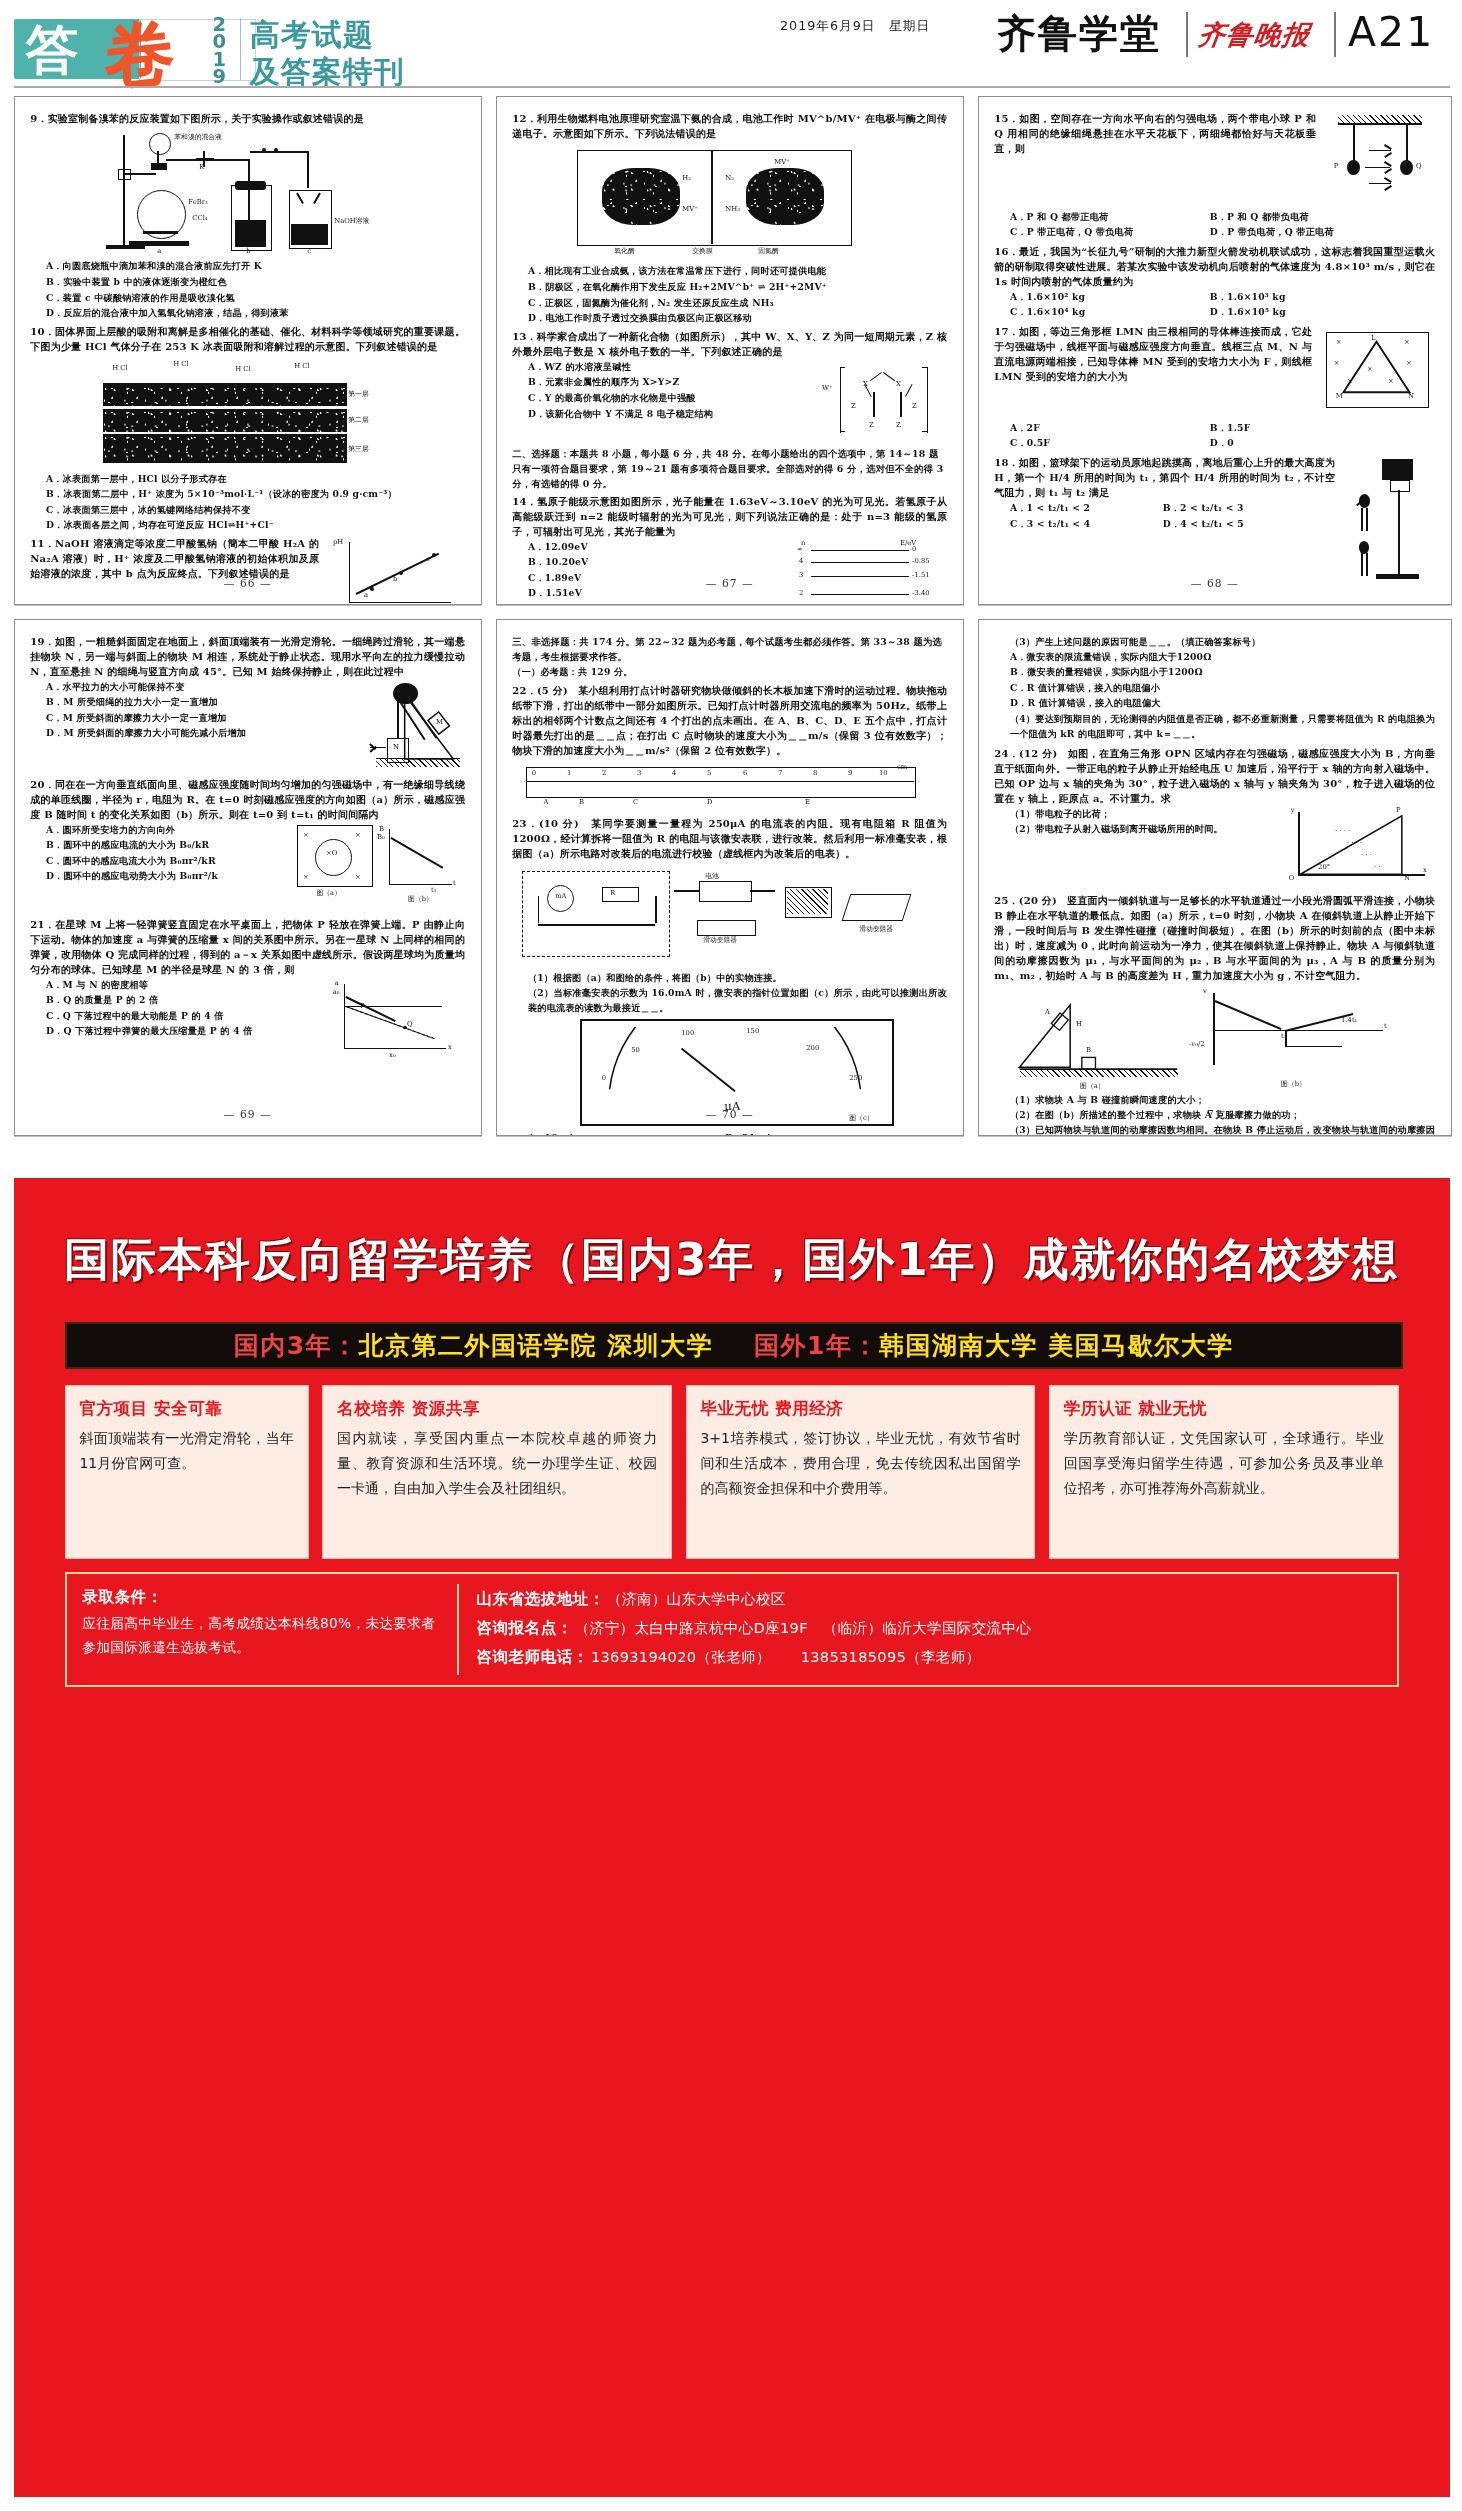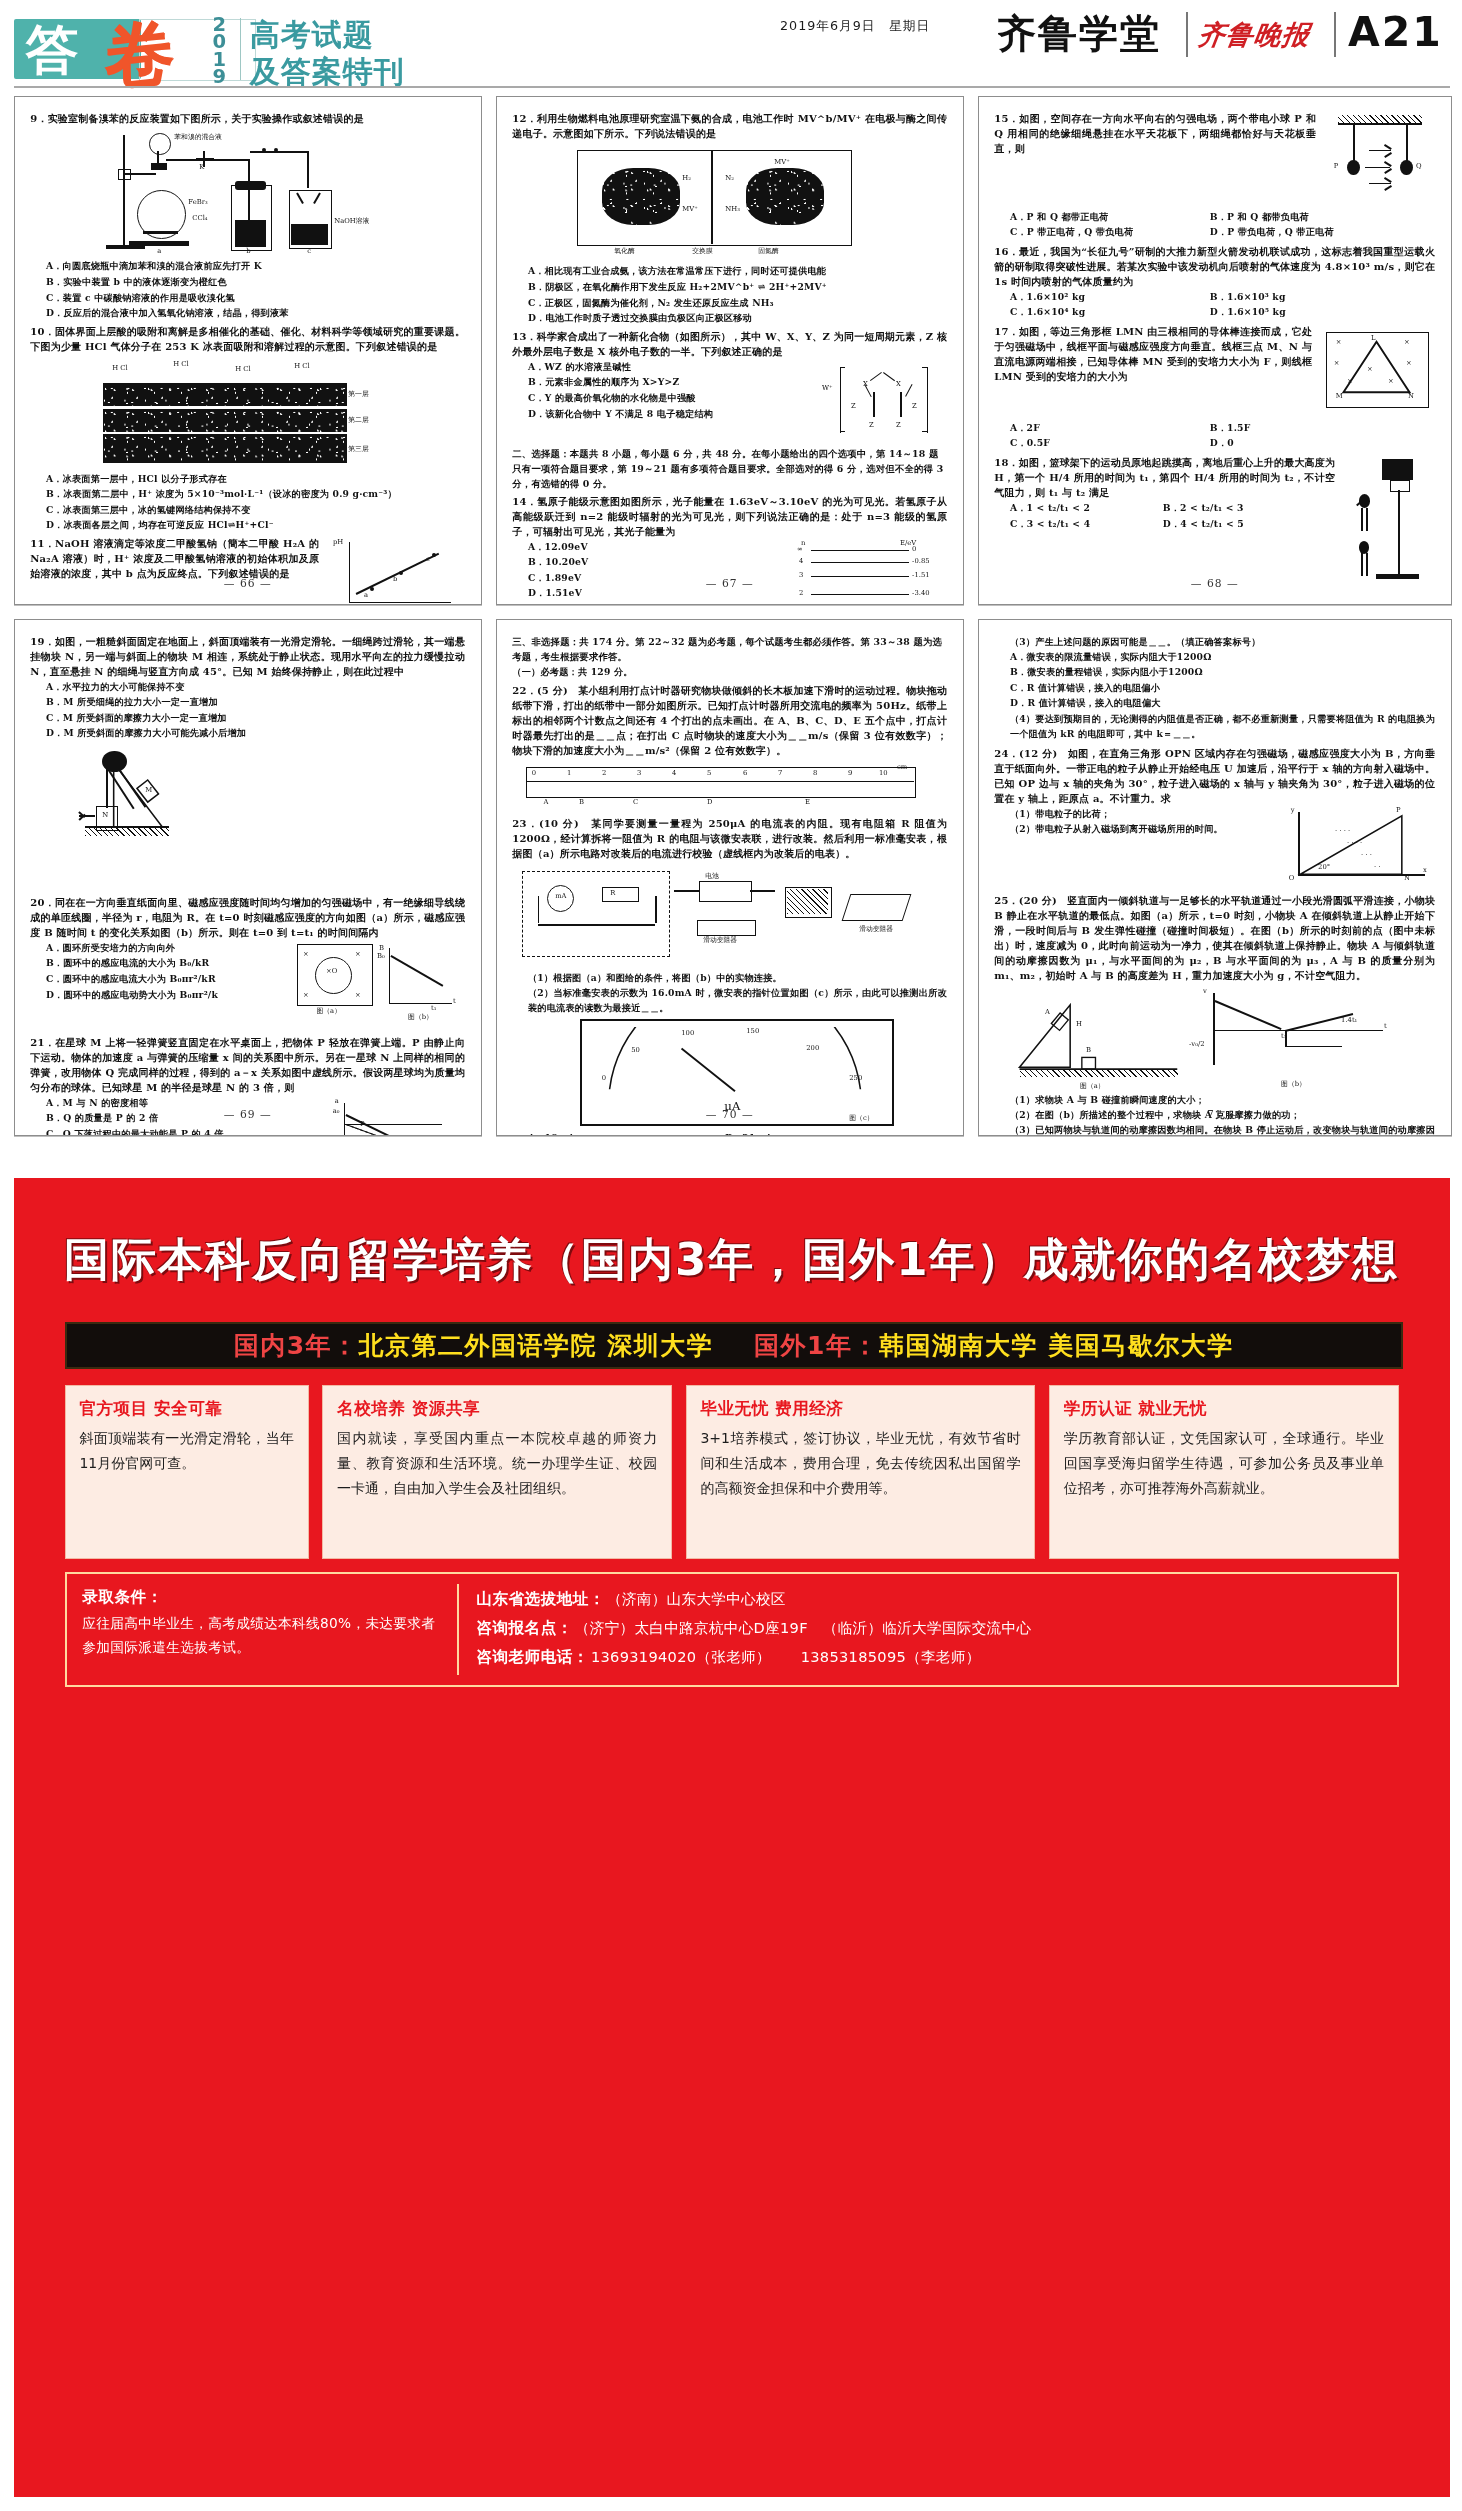--- a/index.html
+++ b/index.html
@@ -60,21 +60,21 @@
   .mh-bar1{position:absolute;left:1186px;top:11.7px;width:2px;height:45px;background:#777;}
   .mh-paper{
     position:absolute;left:1198px;top:13.7px;
     font-size:27px;line-height:41px;font-weight:700;color:#cf1f24;
     font-family:"DejaVu Serif",serif;font-style:italic;letter-spacing:1px;
     transform:skewX(-8deg);
   }
   .mh-bar2{position:absolute;left:1334px;top:11.7px;width:2px;height:45px;background:#777;}
   .mh-page{
     position:absolute;left:1348px;top:3.9px;
-    font-size:41px;line-height:57px;color:#111;font-weight:700;
+    font-size:41px;line-height:57px;color:#111;font-weight:400;
     font-family:"DejaVu Sans",sans-serif;letter-spacing:2px;
   }
   .mh-rule{position:absolute;left:13.7px;top:86px;width:1436px;height:2px;background:#a9a9a9;}
 
   
   .sheet{position:absolute;left:13.7px;top:96px;width:1436px;height:1039px;}
   .panel{
     position:absolute;background:#fff;border:1px solid #8d8d8d;
     box-shadow:0 1px 0 rgba(0,0,0,.25);overflow:hidden;
   }
@@ -518,21 +518,21 @@
         </div>
       </div>
     </div>
     <div class="pnum">— 68 —</div>
   </div>
 
   <div class="panel" style="left:0;top:523px;width:466px;height:515px;">
     <div class="panel-inner q blur">
       <div class="qhead">19．如图，一粗糙斜面固定在地面上，斜面顶端装有一光滑定滑轮。一细绳跨过滑轮，其一端悬挂物块 N，另一端与斜面上的物块 M 相连，系统处于静止状态。现用水平向左的拉力缓慢拉动 N，直至悬挂 N 的细绳与竖直方向成 45°。已知 M 始终保持静止，则在此过程中</div>
 
-      <div style="display:flex;gap:5.9px;flex-direction:column;">
+      <div style="display:flex;gap:5.9px;">
         <div style="flex:1;">
           <div class="opt">A．水平拉力的大小可能保持不变</div>
           <div class="opt">B．M 所受细绳的拉力大小一定一直增加</div>
           <div class="opt">C．M 所受斜面的摩擦力大小一定一直增加</div>
           <div class="opt">D．M 所受斜面的摩擦力大小可能先减小后增加</div>
         </div>
         <div style="flex:0 0 144px;position:relative;height:94px;">
           <div class="dot" style="left:72px;top:3.9px;width:25px;height:21.5px;"></div>
           <div class="ln" style="left:84px;top:13.7px;width:55px;height:2px;transform:rotate(55deg);transform-origin:left;"></div>
           <div class="ln" style="left:76px;top:17.6px;width:51px;height:2px;transform:rotate(57deg);transform-origin:left;"></div>

